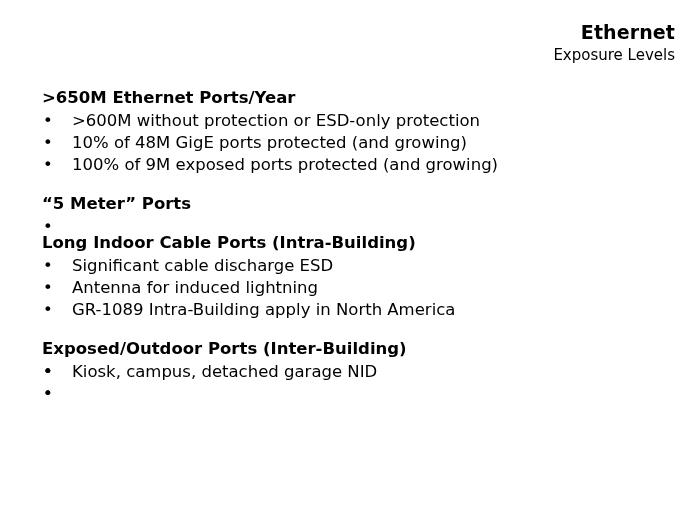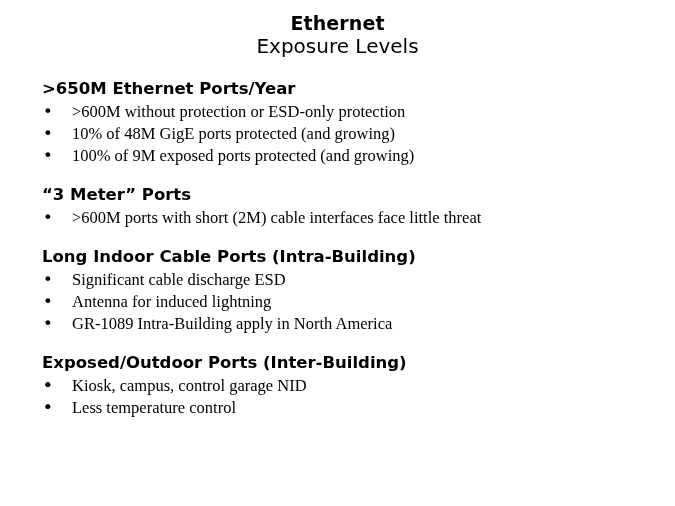--- a/index.html
+++ b/index.html
@@ -15,31 +15,31 @@
     overflow: hidden;
   }
   .slide {
     position: relative;
     width: 675px;
     height: 506px;
     background: #ffffff;
     box-sizing: border-box;
   }
   .title-block {
-    text-align: center;
-    padding-top: 11px;
+    text-align: right;
+    padding-top: 20px;
   }
   .slide-title {
     font-size: 19px;
     font-weight: bold;
     line-height: 24px;
     letter-spacing: 0.1px;
   }
   .slide-subtitle {
-    font-size: 20px;
+    font-size: 15px;
     font-weight: normal;
     line-height: 23px;
   }
   .body-area {
     padding-left: 42px;
     padding-right: 20px;
     padding-top: 20px;
   }
   .section {
     margin-bottom: 17px;
@@ -71,21 +71,20 @@
     position: absolute;
     left: 1px;
     top: 0;
     width: 10px;
     font-size: 16.5px;
     line-height: 22px;
     text-align: left;
   }
   .bullet-text {
     display: inline;
-    font-family: Liberation Serif, serif;
   }
 </style>
 </head>
 <body>
 
 <div class="slide">
 
   <div class="title-block">
     <div class="slide-title">Ethernet</div>
     <div class="slide-subtitle">Exposure Levels</div>
@@ -105,25 +104,24 @@
           <span class="bullet-text">10% of 48M GigE ports protected (and growing)</span>
         </li>
         <li class="bullet-item">
           <span class="bullet-dot">•</span>
           <span class="bullet-text">100% of 9M exposed ports protected (and growing)</span>
         </li>
       </ul>
     </div>
 
     <div class="section">
-      <div class="section-heading">“3 Meter” Ports</div>
+      <div class="section-heading">“5 Meter” Ports</div>
       <ul class="bullet-list">
         <li class="bullet-item">
           <span class="bullet-dot">•</span>
-          <span class="bullet-text">&gt;600M ports with short (2M) cable interfaces face little threat</span>
         </li>
       </ul>
     </div>
 
     <div class="section">
       <div class="section-heading">Long Indoor Cable Ports (Intra-Building)</div>
       <ul class="bullet-list">
         <li class="bullet-item">
           <span class="bullet-dot">•</span>
           <span class="bullet-text">Significant cable discharge ESD</span>
@@ -143,26 +141,25 @@
       <div class="section-heading">Exposed/Outdoor Ports (Inter-Building)</div>
       <ul class="bullet-list">
         <li class="bullet-item">
           <span class="bullet-dot">•</span>
         </li>
         <li class="bullet-item">
           <span class="bullet-dot">•</span>
         </li>
         <li class="bullet-item">
           <span class="bullet-dot">•</span>
-          <span class="bullet-text">Kiosk, campus, control garage NID</span>
+          <span class="bullet-text">Kiosk, campus, detached garage NID</span>
         </li>
         <li class="bullet-item">
           <span class="bullet-dot">•</span>
         </li>
         <li class="bullet-item">
           <span class="bullet-dot">•</span>
-          <span class="bullet-text">Less temperature control</span>
         </li>
       </ul>
     </div>
 
   </div>
 </div>
 
 </body></html>

